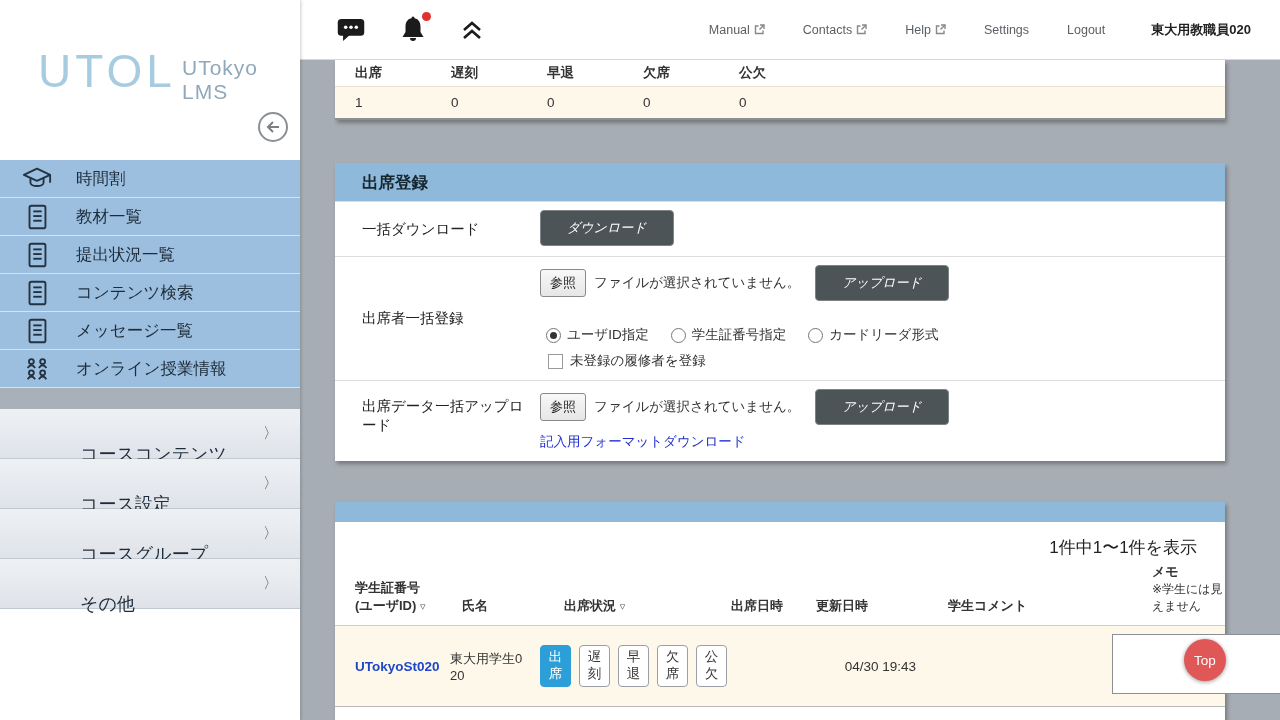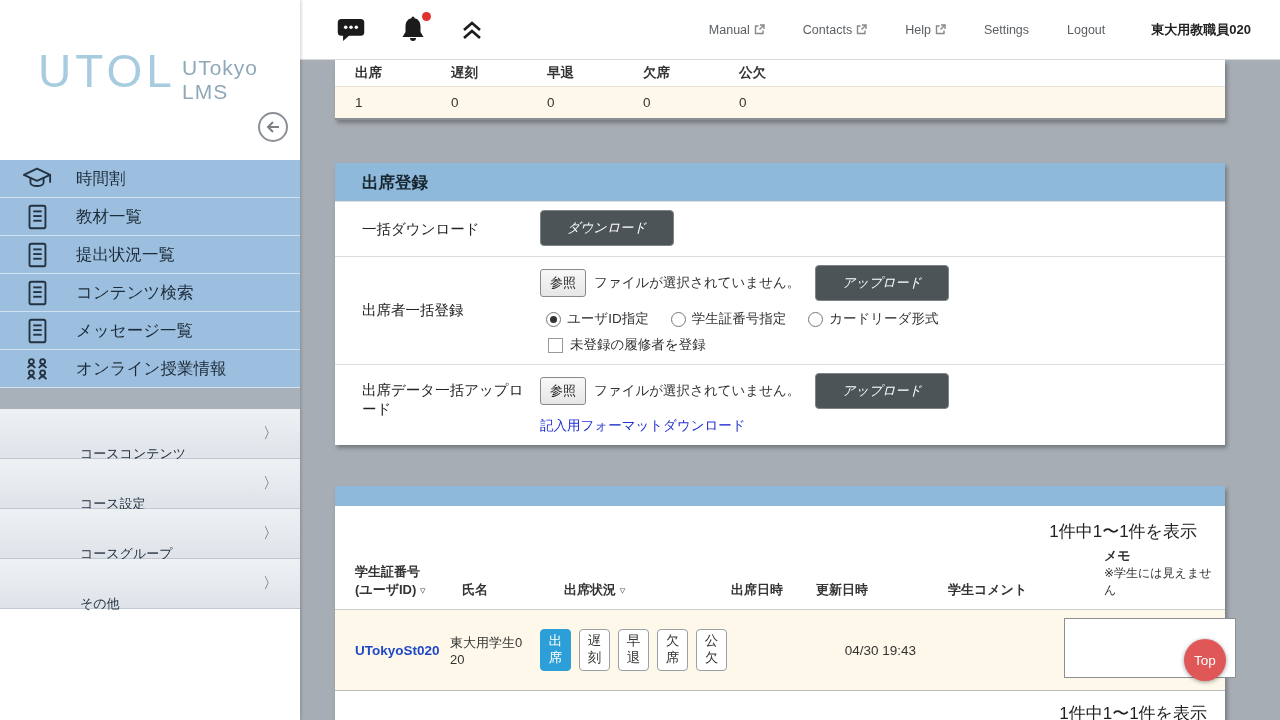--- a/index.html
+++ b/index.html
@@ -10,21 +10,21 @@
   .sidebar { width:300px; flex:0 0 300px; background:#fff; position:relative; z-index:2; box-shadow:1px 0 3px rgba(0,0,0,.2); }
   .logo-area { height:160px; background:#fff; position:relative; }
   .logo-main { position:absolute; left:38px; top:44px; font-size:46px; letter-spacing:4px; color:#a7cce0; }
   .logo-sub { position:absolute; left:182px; top:56px; font-size:21px; line-height:24px; color:#8fa9ba; letter-spacing:1px; }
   .back-btn { position:absolute; right:12px; top:112px; width:30px; height:30px; border:2px solid #8a9096; border-radius:50%; display:flex; align-items:center; justify-content:center; cursor:pointer; background:#fff; }
   .nav-item { height:38px; background:#9dbfdf; border-bottom:1px solid rgba(255,255,255,.55); display:flex; align-items:center; cursor:pointer; }
   .nav-icon { width:30px; height:30px; margin:0 24px 0 22px; flex:0 0 30px; }
   .nav-label { font-size:16.5px; color:#1d2c3a; font-weight:500; }
   .nav-gap { height:21px; background:#a8b0b9; }
   .subnav-item { height:50px; background:linear-gradient(180deg,#eef1f4 0%,#dfe3e9 100%); border-bottom:1px solid #c2c8cf; display:flex; align-items:center; padding-left:80px; position:relative; cursor:pointer; }
-  .subnav-label { font-size:13px; color:#1d2c3a;margin-top:40px; }
+  .subnav-label { font-size:18px; color:#1d2c3a;margin-top:40px; }
   .subnav-chevron { position:absolute; right:22px; color:#555; font-size:15px; }
 
   
   .main { flex:1; background:#a7adb4; display:flex; flex-direction:column; position:relative; }
   .topbar { height:60px; background:#fff; border-bottom:1px solid #d8d8d8; display:flex; align-items:center; padding:0 29px 0 36px; flex:0 0 60px; }
   .tb-icon { margin-right:32px; display:inline-flex; position:relative; cursor:pointer; }
   .bell-dot { position:absolute; top:-3px; right:-3px; width:9px; height:9px; border-radius:50%; background:#e03030; }
   .tb-right { margin-left:auto; display:flex; align-items:center; gap:38px; }
   .top-link { display:flex; align-items:center; gap:4px; font-size:12.5px; color:#5a5f64; cursor:pointer; }
   .tb-user { font-size:13px; font-weight:bold; color:#222; margin-left:8px; }
@@ -46,41 +46,41 @@
   .att-row:first-of-type { border-top:none; }
   .row-label { flex:0 0 205px; padding:14px 10px 14px 27px; font-size:14.5px; color:#222; display:flex; align-items:center; }
   .row-label.top { align-items:flex-start; padding-top:16px; }
   .row-controls { flex:1; padding:8px 20px 10px 0; }
   .ctrl-line { display:flex; align-items:center; }
   .btn-dark { background:#4d5458; color:#fff; font-size:13px; border:1px solid #7d8387; border-radius:4px; padding:8px 26px; cursor:pointer;font-style:italic; }
   .btn-browse { background:linear-gradient(#f8f8f8,#e6e6e6); border:1px solid #8a8a8a; border-radius:3px; padding:4px 9px; font-size:13px; color:#222; cursor:pointer; }
   .no-file { font-size:13.5px; color:#333; margin-left:8px; }
   .upload-margin { margin-left:15px; }
   .radio-line { margin-top:9px; display:flex; align-items:center; gap:22px; padding-left:6px; }
-  .radio-item { display:flex; align-items:center; gap:6px; cursor:pointer; }
+  .radio-item { display:flex; align-items:center; gap:6px; cursor:pointer;margin-top:16px; }
   .radio-circle { width:15px; height:15px; border:1.5px solid #777; border-radius:50%; background:#fff; display:flex; align-items:center; justify-content:center; }
   .radio-circle.sel::after { content:""; width:7px; height:7px; border-radius:50%; background:#333; }
   .radio-label { font-size:13.5px; color:#333; }
   .check-line { margin-top:8px; display:flex; align-items:center; gap:7px; padding-left:8px; }
   .checkbox { width:15px; height:15px; border:1px solid #999; background:#fff; cursor:pointer; }
   .check-label { font-size:13.5px; color:#333; }
   .fmt-link { margin-top:8px; font-size:13.5px; color:#2230d0; cursor:pointer; display:inline-block; }
 
   
   .stu-panel { margin-top:41px; background:#fff; }
   .stu-strip { height:20px; background:#8fb9da; }
   .count-top { text-align:right; font-size:17px; color:#222; padding:14px 28px 0 0; }
   .stu-head { display:flex; align-items:flex-end; padding:4px 0 10px 0; font-size:13px; font-weight:bold; color:#333;gap:12px; }
   .c1 { flex:0 0 115px; padding-left:20px; }
   .c2 { flex:0 0 90px; }
   .c3 { flex:0 0 155px; }
   .c4 { flex:0 0 73px; }
   .c5 { flex:0 0 120px; }
   .c6 { flex:0 0 144px; }
-  .c7 { flex:1; padding-right:2px; }
+  .c7 { flex:1; padding-right:2px;margin-left:48px; }
   .sort-glyph { font-weight:normal; color:#555; font-size:11px; }
   .memo-note { font-size:12px; font-weight:normal; }
   .stu-row { display:flex; align-items:center; background:#fdf8ea; border-top:1px solid #ccc; border-bottom:1px solid #bbb; padding:8px 0; }
   .stu-id { font-size:13.5px; font-weight:bold; color:#1f48c8; cursor:pointer; }
   .stu-name { font-size:13px; color:#333; padding-right:12px; word-break:break-all; }
   .status-group { display:flex; gap:8px; }
   .status-btn { width:31px; height:42px; border:1px solid #9aa0a5; border-radius:4px; background:#fff; color:#333; font-size:13.5px; line-height:1.25; display:flex; align-items:center; justify-content:center; text-align:center; word-break:break-all; padding:2px; cursor:pointer; font-family:inherit; }
   .status-btn.sel { background:#2d9fd8; border-color:#2d9fd8; color:#fff; }
   .dt-cell { font-size:13.5px; color:#333; text-align:right; padding-right:4px; }
   .memo-box { width:172px; height:60px; border:1px solid #8a8f94; resize:none; background:#fff; font-family:inherit; }

